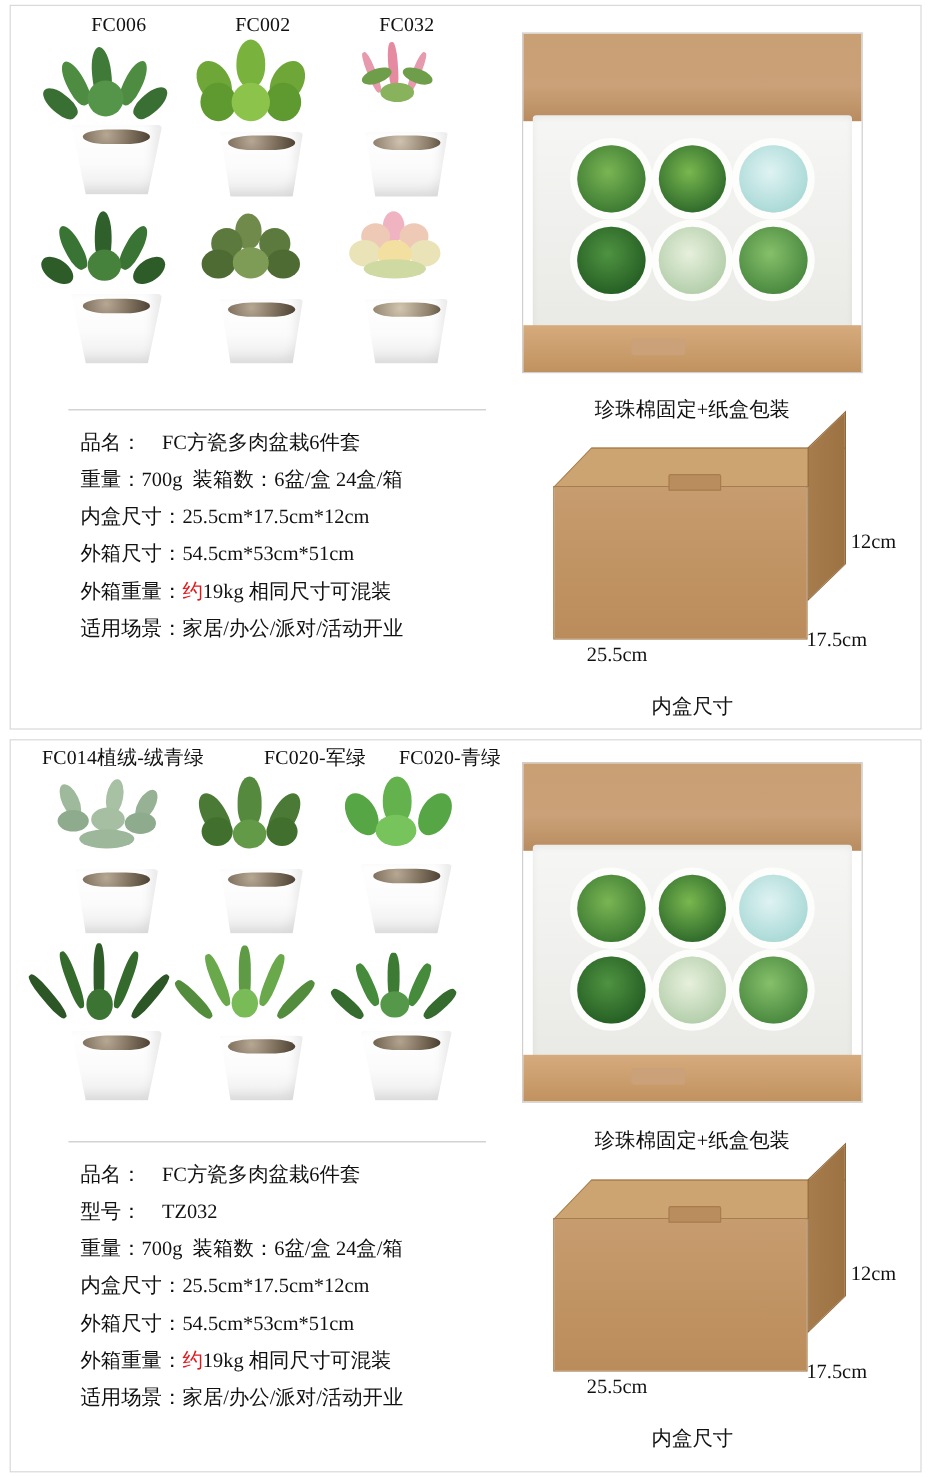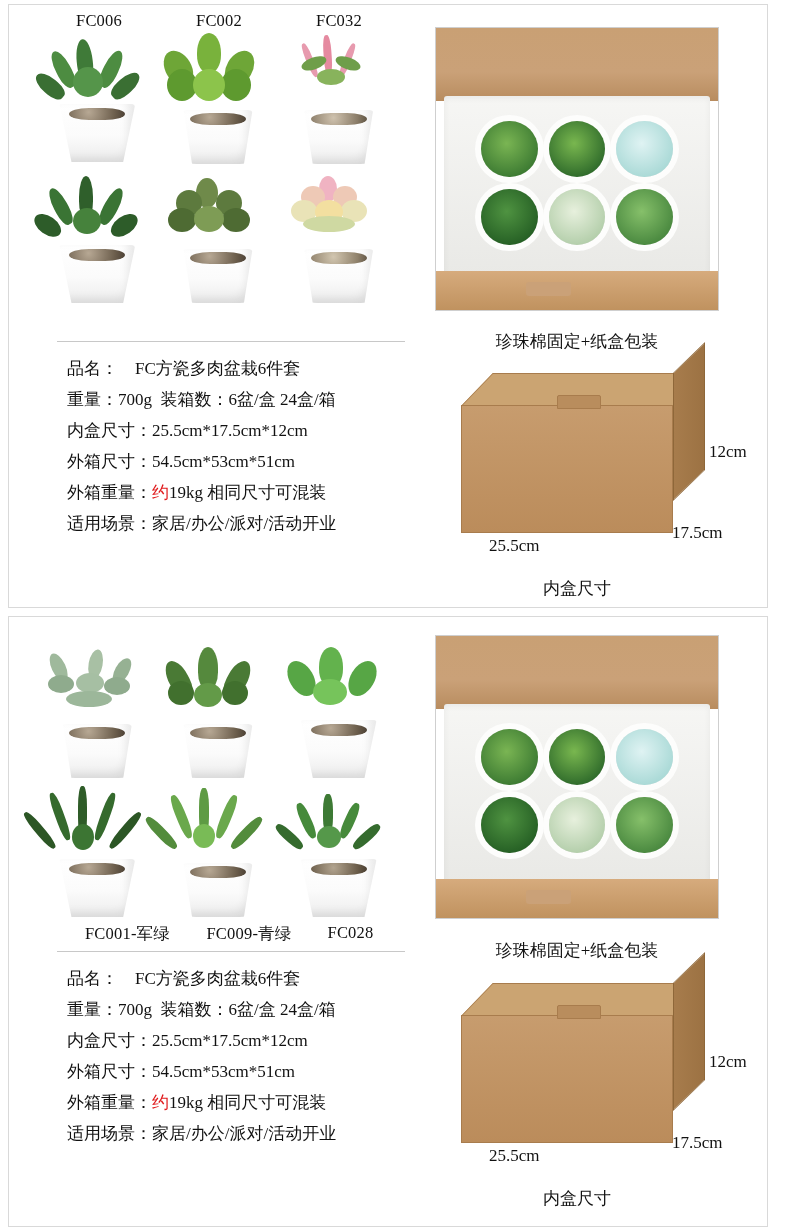--- a/index.html
+++ b/index.html
@@ -306,20 +306,25 @@
       <div class="flap"></div>
     </div>
     <div class="dim" style="left:480px;top:531px;">25.5cm</div>
     <div class="dim" style="left:663px;top:518px;">17.5cm</div>
     <div class="dim" style="left:700px;top:437px;">12cm</div>
     <div class="caption" style="left:426px;top:572px;width:284px;">内盒尺寸</div>
   </div>
 
   <div class="panel" id="panel-2">
 
+    <div class="code-row" style="left:26px;top:4px;width:400px;">
+      <span style="width:170px;text-align:left">FC014植绒-绒青绿</span>
+      <span style="width:115px">FC020-军绿</span>
+      <span style="width:110px">FC020-青绿</span>
+    </div>
 
     <div class="plant-grid" style="left:28px;top:28px;width:362px;height:278px;">
 
       <div class="plant">
         <div class="leafset" style="top:4px;width:110px;height:82px;">
           <div class="lf" style="left:16px;top:2px;width:14px;height:30px;background:#9fb99c;border-radius:50%;transform:rotate(-25deg);"></div>
           <div class="lf" style="left:44px;top:0px;width:14px;height:30px;background:#a8c0a4;border-radius:50%;transform:rotate(10deg);"></div>
           <div class="lf" style="left:66px;top:6px;width:14px;height:28px;background:#96b193;border-radius:50%;transform:rotate(30deg);"></div>
           <div class="lf" style="left:6px;top:26px;width:26px;height:18px;background:#8fab8d;border-radius:50%;"></div>
           <div class="lf" style="left:34px;top:24px;width:28px;height:20px;background:#a6bfa3;border-radius:50%;"></div>
@@ -393,31 +398,29 @@
           <div class="lf" style="left:8px;top:20px;width:10px;height:34px;background:#356b2e;border-radius:40%;transform:rotate(-48deg);"></div>
           <div class="lf" style="left:60px;top:20px;width:10px;height:34px;background:#356b2e;border-radius:40%;transform:rotate(48deg);"></div>
           <div class="lf" style="left:28px;top:32px;width:24px;height:22px;background:#55984a;border-radius:50%;"></div>
         </div>
         <div class="pot tapered" style="bottom:6px;">
           <div class="soil" style="top:4px;background:radial-gradient(circle at 40% 40%,#b2a48f,#6b5d4a 70%,#473c2f);"></div>
         </div>
       </div>
     </div>
 
-    <div class="code-row" style="left:56px;top:306px;width:330px;">
-      <span style="width:125px">FC001-军绿</span>
-      <span style="width:118px">FC009-青绿</span>
-      <span style="width:85px">FC028</span>
-    </div>
 
     <div class="divider" style="left:48px;top:334px;width:348px;"></div>
 
     <div class="spec" style="left:58px;top:346px;width:356px;">
       <div class="row">
         <span class="lbl" style="width:68px">品名：</span><span>FC方瓷多肉盆栽6件套</span>
+      </div>
+      <div class="row">
+        <span class="lbl" style="width:68px">型号：</span><span>TZ032</span>
       </div>
       <div class="row">
         <span class="lbl">重量：</span><span>700g</span>&nbsp;
         <span>装箱数：</span><span>6盆/盒  24盒/箱</span>
       </div>
       <div class="row">
         <span>内盒尺寸：</span><span>25.5cm*17.5cm*12cm</span>
       </div>
       <div class="row">
         <span>外箱尺寸：</span><span>54.5cm*53cm*51cm</span>

